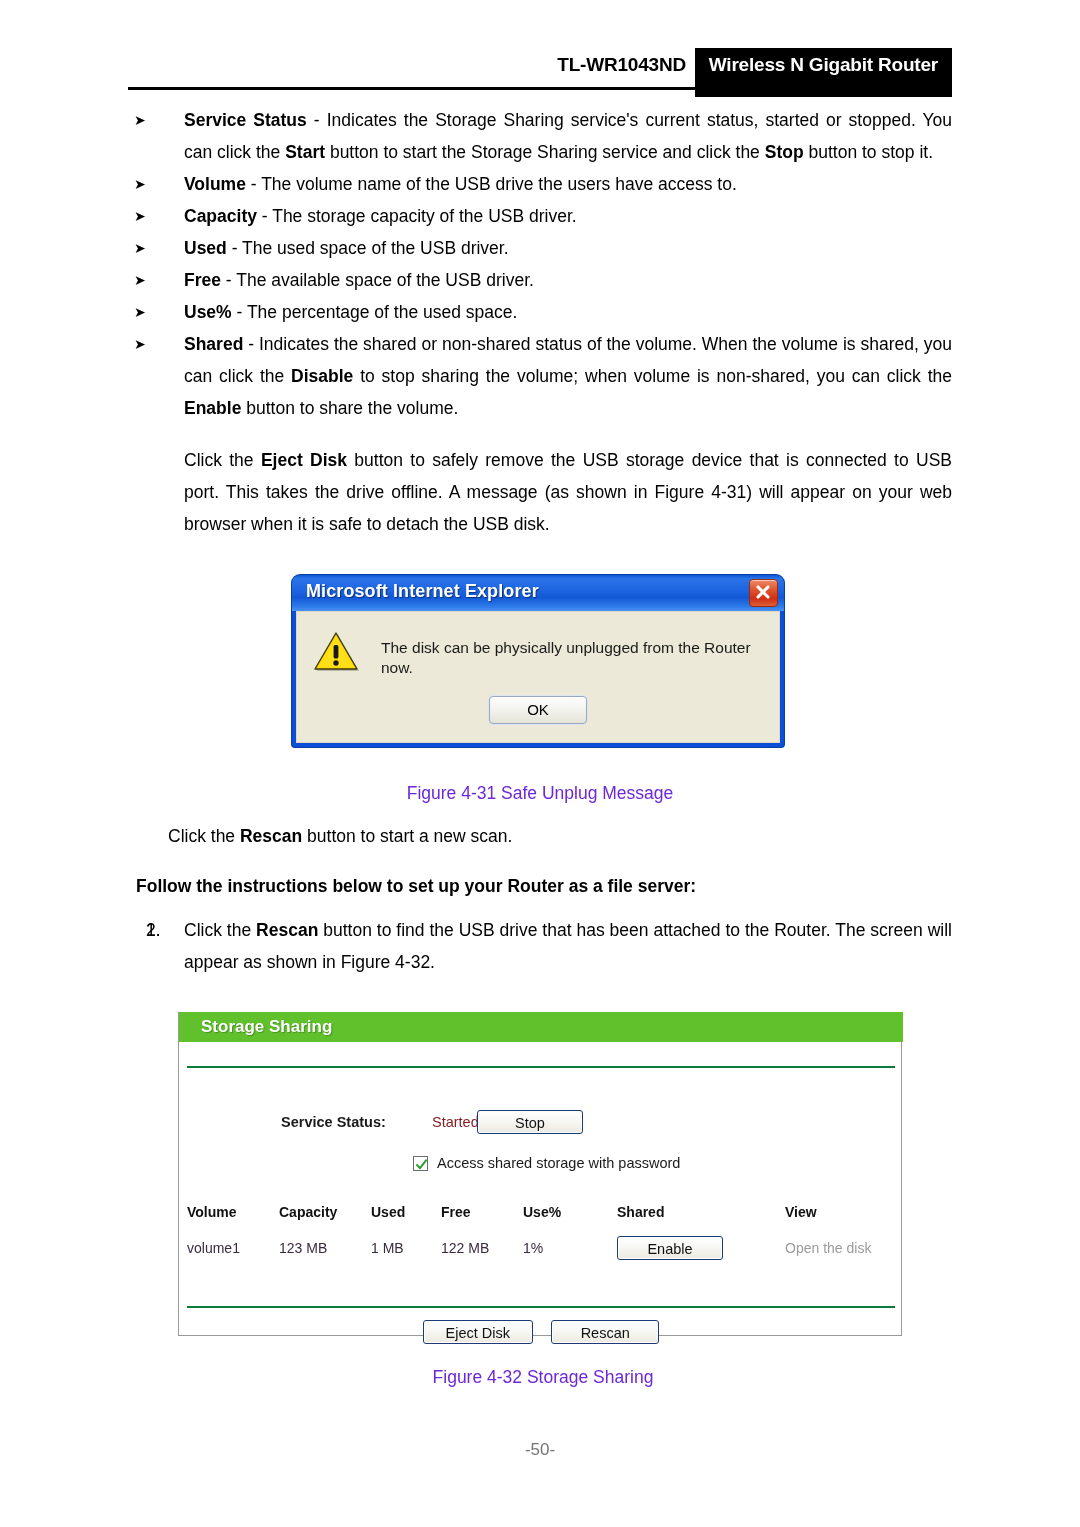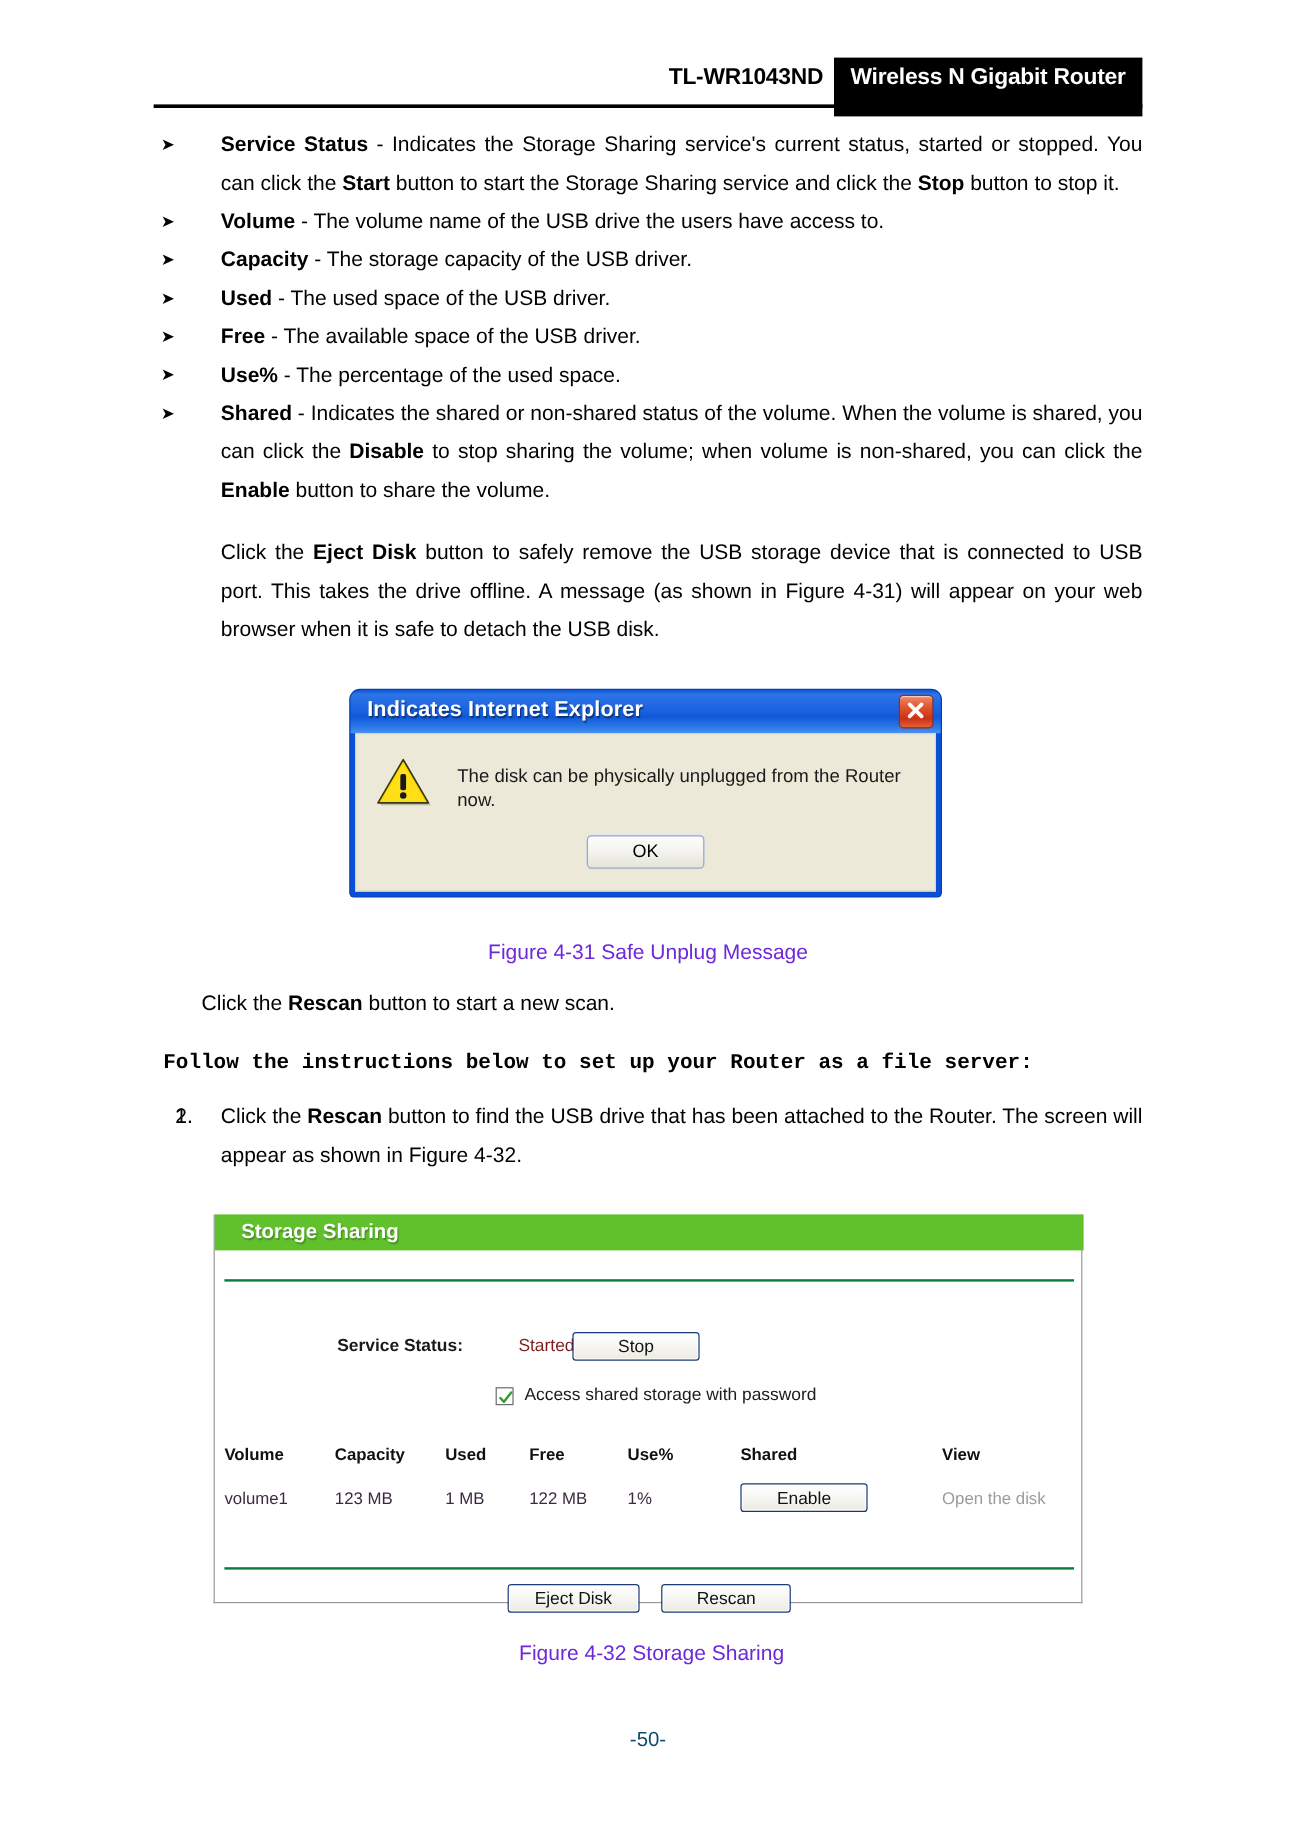--- a/index.html
+++ b/index.html
@@ -102,21 +102,20 @@
 
   .spacer-12 { height: 12px; }
   .spacer-18 { height: 18px; }
   .spacer-20 { height: 20px; }
 
   .heading-bold {
     font-size: 17.5px;
     line-height: 32px;
     font-weight: bold;
     padding-left: 8px;
-    font-family: Liberation Mono, monospace;
   }
 
   .num-row {
     position: relative;
     padding-left: 56px;
     font-size: 17.5px;
     line-height: 32px;
     text-align: justify;
     text-justify: inter-word;
   }
@@ -394,21 +393,21 @@
   .tp-btn-eject { width: 110px; margin-right: 14px; }
   .tp-btn-rescan { width: 108px; }
 
   .page-number {
     position: absolute;
     left: 0;
     width: 1080px;
     top: 1440px;
     text-align: center;
     font-size: 17px;
-    color: #0c4a6e;
+    color: #737373;
   }
 </style>
 </head>
 <body>
 
 <div class="page-header">
   <div class="model-name">TL-WR1043ND</div>
   <div class="product-tag">Wireless N Gigabit Router</div>
   <div class="header-rule"></div>
 </div>
@@ -444,21 +443,21 @@
   </div>
 
   <div class="spacer-20"></div>
 
   <div class="para"><span>Click the </span><b>Eject Disk</b><span> button to safely remove the USB storage device that is connected to USB port. This takes the drive offline. A message (as shown in Figure 4-31) will appear on your web browser when it is safe to detach the USB disk.</span></div>
 
 </div>
 
 <div class="ie-dialog">
   <div class="ie-titlebar">
-    <div class="ie-title-text">Indicates Internet Explorer</div>
+    <div class="ie-title-text">Microsoft Internet Explorer</div>
     <div class="ie-close">
       <svg width="18" height="18" viewBox="0 0 18 18" aria-hidden="true">
         <path d="M4 4 L14 14 M14 4 L4 14" stroke="#ffffff" stroke-width="3.1" stroke-linecap="round"></path>
       </svg>
     </div>
   </div>
   <div class="ie-body">
     <div class="ie-warn-icon">
       <svg width="46" height="42" viewBox="0 0 46 42" aria-hidden="true">
         <path d="M23 3 L44 39 L2 39 Z" fill="#8a8a78" opacity="0.5" transform="translate(2,2)"></path>

